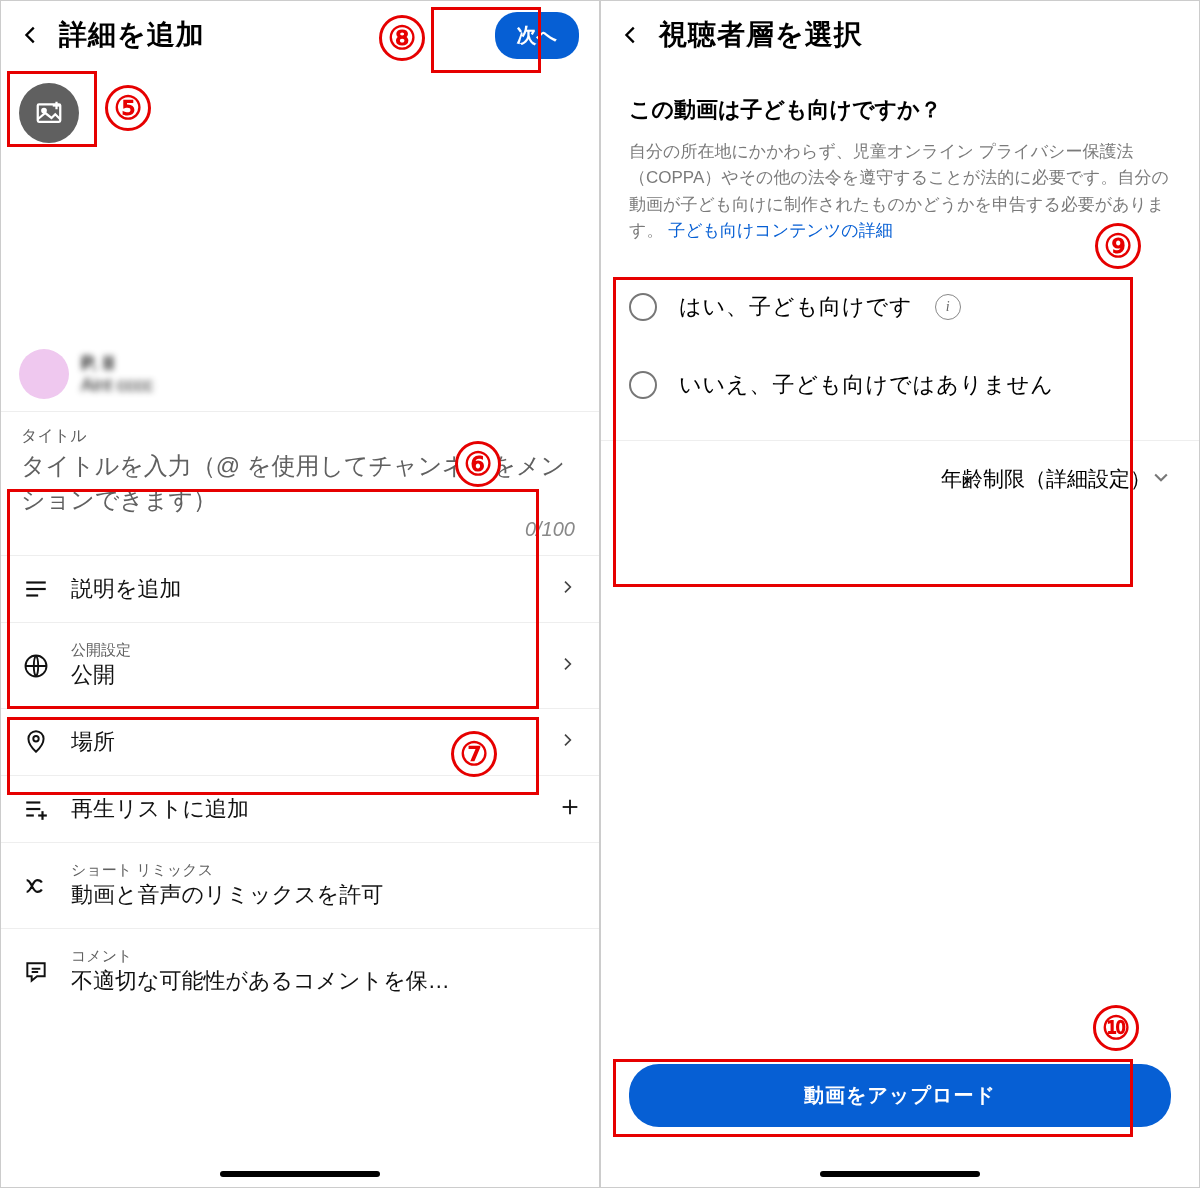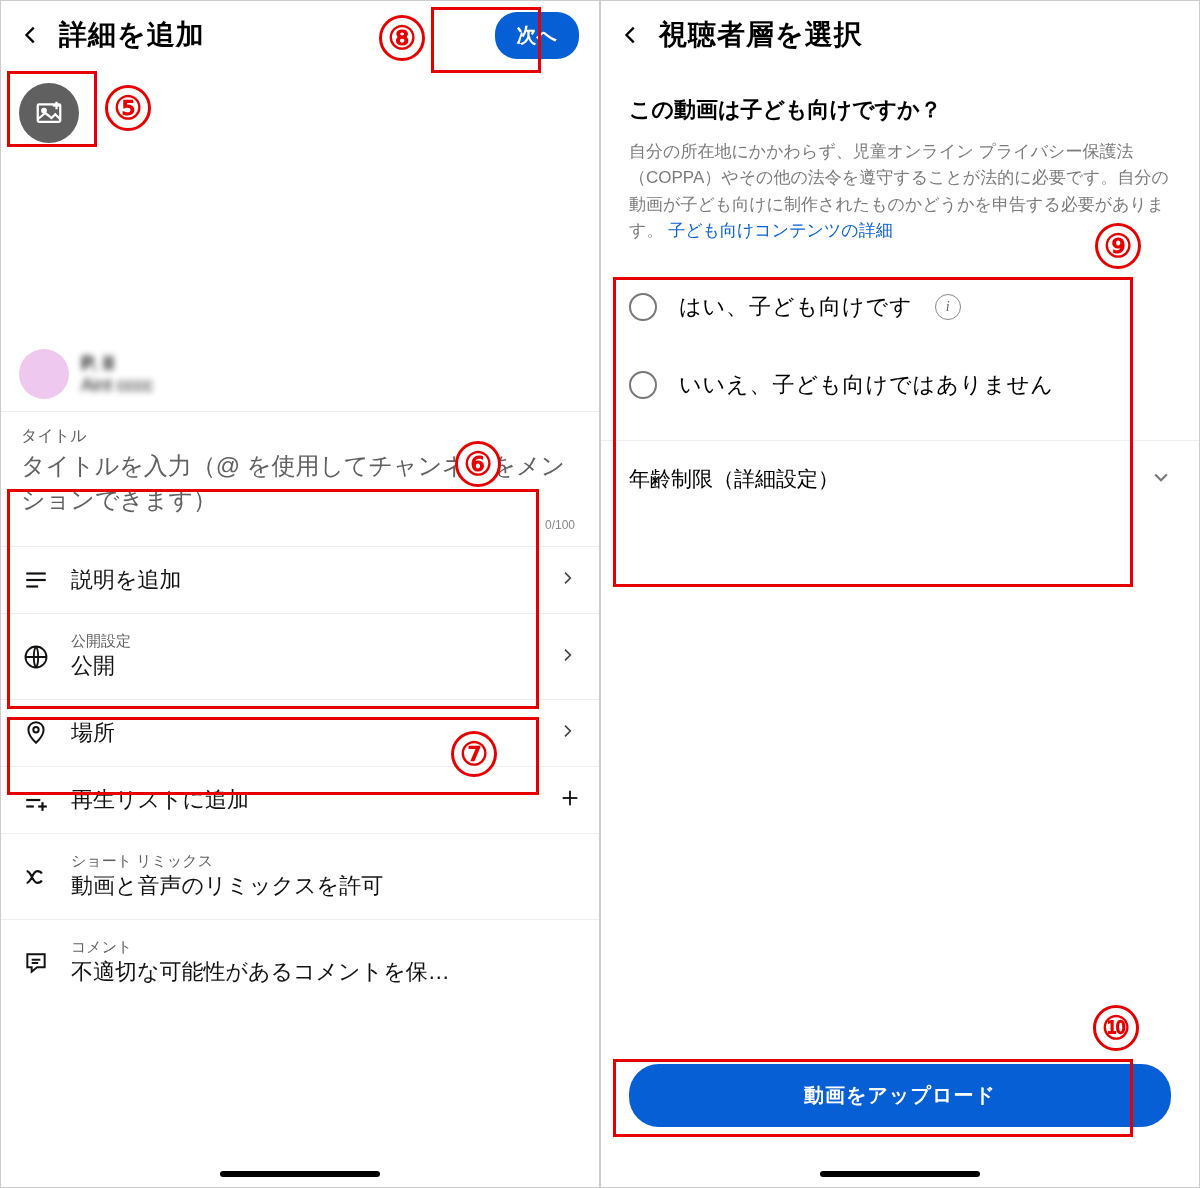--- a/index.html
+++ b/index.html
@@ -86,21 +86,21 @@
     padding: 14px 20px 6px;
     border-top: 1px solid #eee;
   }
   .field-label { font-size: 16px; color: #606060; }
   .field-placeholder {
     font-size: 24px;
     color: #606060;
     line-height: 1.4;
     margin-top: 2px;
   }
-  .counter { text-align: right; font-size: 12px; color: #888; padding: 2px 4px 8px; }
+  .counter { text-align: right; font-size: 20px; color: #888; padding: 2px 4px 8px; font-style: italic; }
 
   .row {
     display: flex;
     align-items: center;
     padding: 18px 20px;
     gap: 20px;
     border-top: 1px solid #eee;
   }
   .row-icon {
     width: 30px;
@@ -134,21 +134,21 @@
     flex-shrink: 0;
   }
   .radio-label { font-size: 22px; letter-spacing: 1px; }
   .info-i {
     width: 26px; height: 26px; border: 1.5px solid #888; border-radius: 50%;
     display:flex; align-items:center; justify-content:center;
     font-size:14px; color:#666; font-family: serif; font-style: italic;
   }
 
   .age-row {
-    display:flex; align-items:center; justify-content:space-between;
+    display:flex; align-items:center; justify-content:flex-end;
     padding: 24px 28px;
     border-top: 1px solid #eee;
     font-size: 21px;
   }
 
   .upload-btn {
     position: absolute;
     bottom: 60px;
     left: 28px;
     right: 28px;

